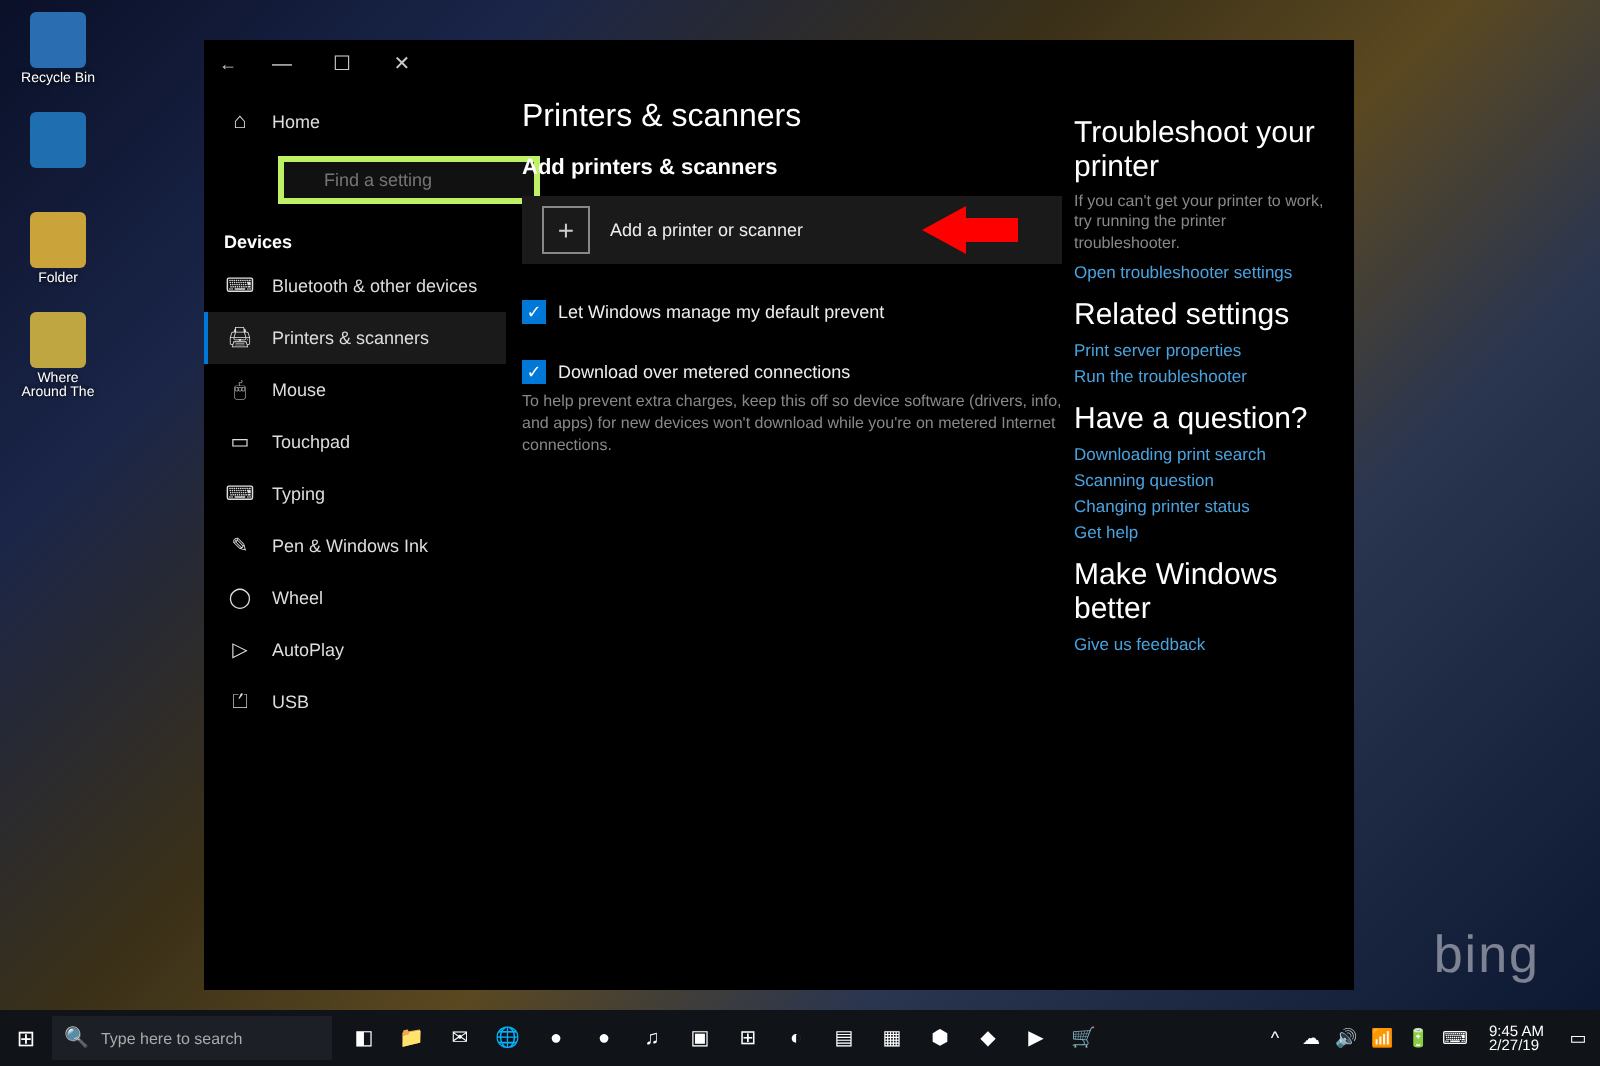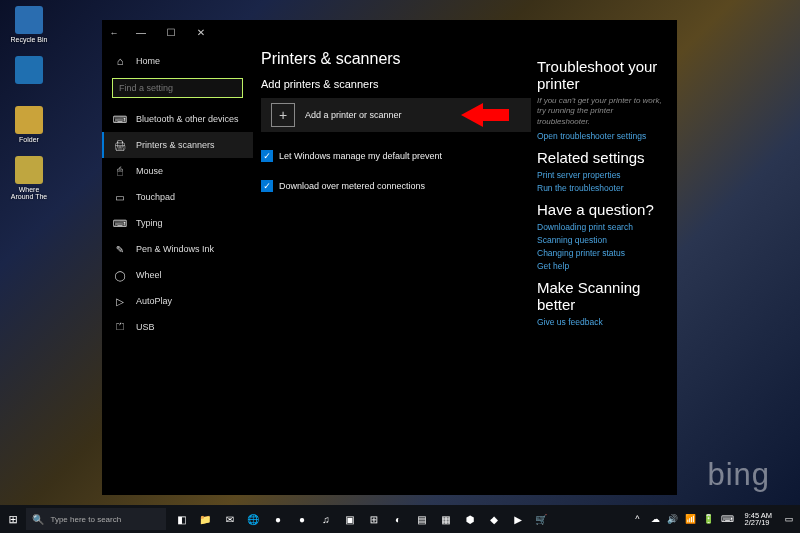--- a/index.html
+++ b/index.html
@@ -19,58 +19,58 @@
   .titlebar .ttl { flex:1; padding-left:4px;}
   .titlebar .winbtn { width:30px; text-align:center; font-size:10px; cursor:pointer;}
   .body { flex:1; display:flex; overflow:hidden;}
   .sidebar { width:160px; padding:4px 0; color:#ddd; font-size:9px;}
   .sb-row { display:flex; align-items:center; height:26px; padding:0 10px; cursor:pointer;}
   .sb-row .ic { width:16px; text-align:center; margin-right:8px; font-size:10px;}
   .sb-row.home .ic{font-size:11px;}
   .sb-row.selected { border-left:2px solid #0078d7; background:#1a1a1a; padding-left:8px;}
   .sb-search { margin:4px 10px 8px; }
   .sb-search input {
-    width:100%; background:#111; border:1px solid #bef264; color:#ccc;
-    font-size:9px; padding:4px 6px; outline:none;
+    width:100%; background:#111; border:3px solid #bef264; color:#ccc;
+    font-size:9px; padding:4px 20px; outline:none;margin-left:27px;
   }
   .sb-head { padding:6px 10px 4px; color:#fff; font-size:9px; font-weight:600;}
   .main { flex:1; display:flex; padding:6px 0 0 8px;}
   .content { flex:1; padding-right:6px;}
   .content h1 { font-size:16px; font-weight:400; margin-bottom:10px;}
-  .content h2 { font-size:11px; font-weight:400; margin:6px 0 8px;}
+  .content h2 { font-size:11px; font-weight:700; margin:6px 0 8px;}
   .add-row { display:flex; align-items:center; background:#1a1a1a; height:34px; width:270px; cursor:pointer; position:relative;}
   .add-row .plus { width:24px;height:24px;border:1px solid #888; margin:0 10px; display:flex;align-items:center;justify-content:center; font-size:14px; color:#ccc;}
   .add-row .lbl { font-size:9px; color:#eee;}
   .arrow {
     position:absolute; left:200px; top:0; height:34px; display:flex; align-items:center;
   }
   .arrow-shape { width:0;height:0;border-top:12px solid transparent;border-bottom:12px solid transparent;border-right:22px solid #f00;}
   .arrow-tail { width:26px;height:12px;background:#f00;}
   .opt { margin-top:18px; max-width:280px;}
   .opt .ck { display:flex; align-items:center; gap:6px; font-size:9px; color:#eee;}
   .opt .ck .box { width:12px;height:12px;background:#0078d7;display:flex;align-items:center;justify-content:center;font-size:9px;color:#fff;}
   .opt .desc { font-size:8px; color:#888; margin-top:4px; line-height:1.35;}
   .rightcol { width:140px; font-size:8.5px; color:#ccc; padding-right:10px;}
   .rightcol h4 { font-size:15px; font-weight:400; color:#fff; margin:8px 0 4px;}
-  .rightcol .rdesc { color:#888; font-size:8px; line-height:1.3; margin-bottom:4px;font-style:italic;}
+  .rightcol .rdesc { color:#888; font-size:8px; line-height:1.3; margin-bottom:4px;}
   .rightcol a { color:#4aa3df; display:block; margin:3px 0; text-decoration:none; cursor:pointer;}
   .taskbar {
     position:absolute; left:0; bottom:0; width:800px; height:28px;
     background:#101318; display:flex; align-items:center; color:#fff; font-size:8px;
   }
   .taskbar .start { width:26px; text-align:center; font-size:11px; cursor:pointer;}
   .taskbar .search { display:flex; align-items:center; background:#1c1f26; height:22px; width:140px; padding:0 6px; gap:6px; cursor:text;}
   .taskbar .search .sic{font-size:10px;color:#ccc;}
   .taskbar .search span{color:#aaa;}
   .taskbar .tb-icons { display:flex; gap:4px; margin-left:6px;}
   .taskbar .tb-icons .ti { width:20px;height:20px;border-radius:2px;display:flex;align-items:center;justify-content:center;font-size:10px;cursor:pointer;}
   .taskbar .tray { margin-left:auto; display:flex; align-items:center; gap:4px; padding-right:4px;}
   .taskbar .tray .ti{width:14px;font-size:9px;text-align:center;cursor:pointer;}
   .taskbar .clock { text-align:left; line-height:1; padding:0 6px; font-size:7.5px;}
-  .bing { position:absolute; right:30px; bottom:40px; font-size:31px; color:rgba(255,255,255,0.45); font-weight:300; letter-spacing:1px;}
+  .bing { position:absolute; right:30px; bottom:40px; font-size:26px; color:rgba(255,255,255,0.45); font-weight:300; letter-spacing:1px;}
 </style>
 </head>
 <body>
 
 <div class="desktop-icon" style="left:8px;top:6px;"><div class="isq" style="background:#2a6db0;"></div><span>Recycle Bin</span></div>
 <div class="desktop-icon" style="left:8px;top:56px;">
     <div class="isq" style="background:#1f6fb0;"></div>
   </div>
 <div class="desktop-icon" style="left:8px;top:106px;"><div class="isq" style="background:#caa33a;"></div><span>Folder</span></div>
 <div class="desktop-icon" style="left:8px;top:156px;"><div class="isq" style="background:#bfa640;"></div><span>Where Around The</span></div>
@@ -86,20 +86,21 @@
   </div>
   <div class="body">
     <div class="sidebar">
       <div class="sb-row home">
         <span class="ic">⌂</span>
         <span>Home</span>
       </div>
       <div class="sb-search">
         <input type="text" placeholder="Find a setting" style="">
       </div>
+      <div class="sb-head">Devices</div>
       <div class="sb-row">
           <span class="ic">⌨</span>
           <span>Bluetooth &amp; other devices</span>
         </div>
       <div class="sb-row selected">
           <span class="ic">🖨</span>
           <span>Printers &amp; scanners</span>
         </div>
       <div class="sb-row">
           <span class="ic">🖱</span>
@@ -149,39 +150,40 @@
             <div class="box">✓</div>
             <span>Let Windows manage my default prevent</span>
           </div>
         </div>
 
         <div class="opt">
           <div class="ck">
             <div class="box">✓</div>
             <span>Download over metered connections</span>
           </div>
+          <div class="desc">To help prevent extra charges, keep this off so device software (drivers, info, and apps) for new devices won't download while you're on metered Internet connections.</div>
         </div>
       </div>
 
       <div class="rightcol">
         <h4>Troubleshoot your printer</h4>
         <div class="rdesc">If you can't get your printer to work, try running the printer troubleshooter.</div>
         <a>Open troubleshooter settings</a>
 
         <h4>Related settings</h4>
         <a>Print server properties</a>
         <a>Run the troubleshooter</a>
 
         <h4>Have a question?</h4>
         <a>Downloading print search</a>
         <a>Scanning question</a>
         <a>Changing printer status</a>
         <a>Get help</a>
 
-        <h4>Make Scanning better</h4>
+        <h4>Make Windows better</h4>
         <a>Give us feedback</a>
       </div>
     </div>
   </div>
 </div>
 
 <div class="taskbar">
   <div class="start">⊞</div>
   <div class="search">
     <span class="sic">🔍</span>

